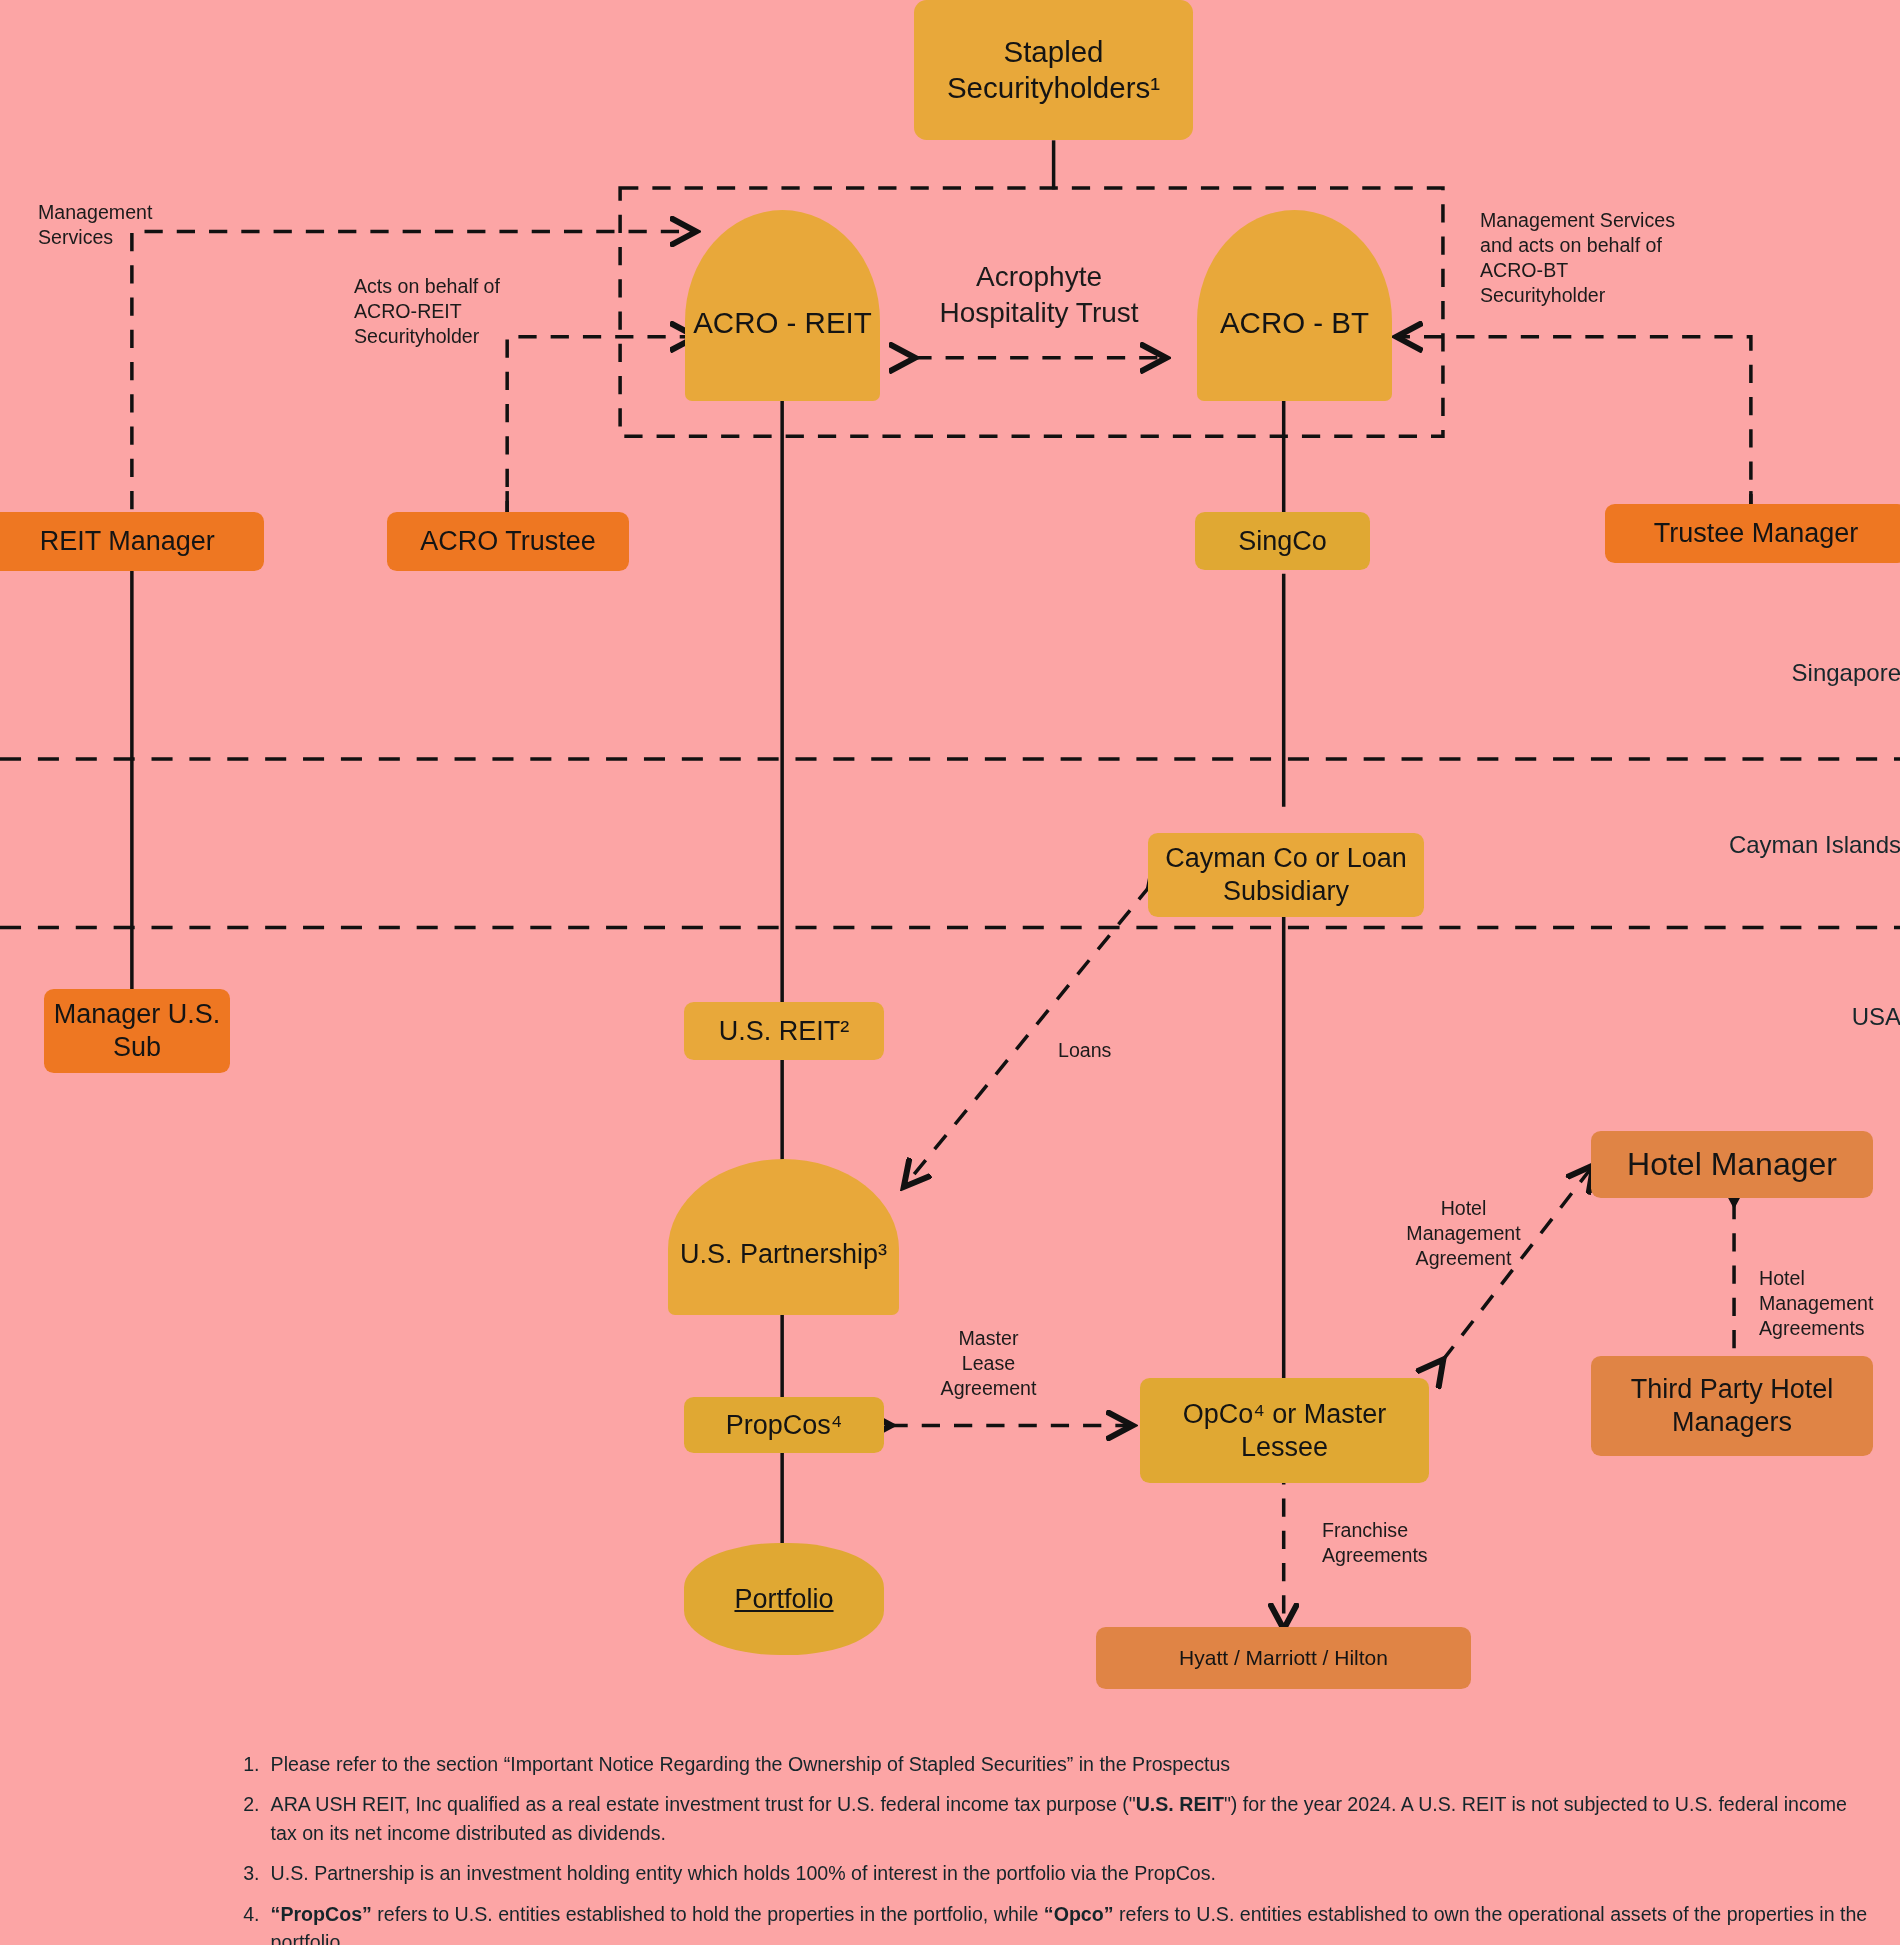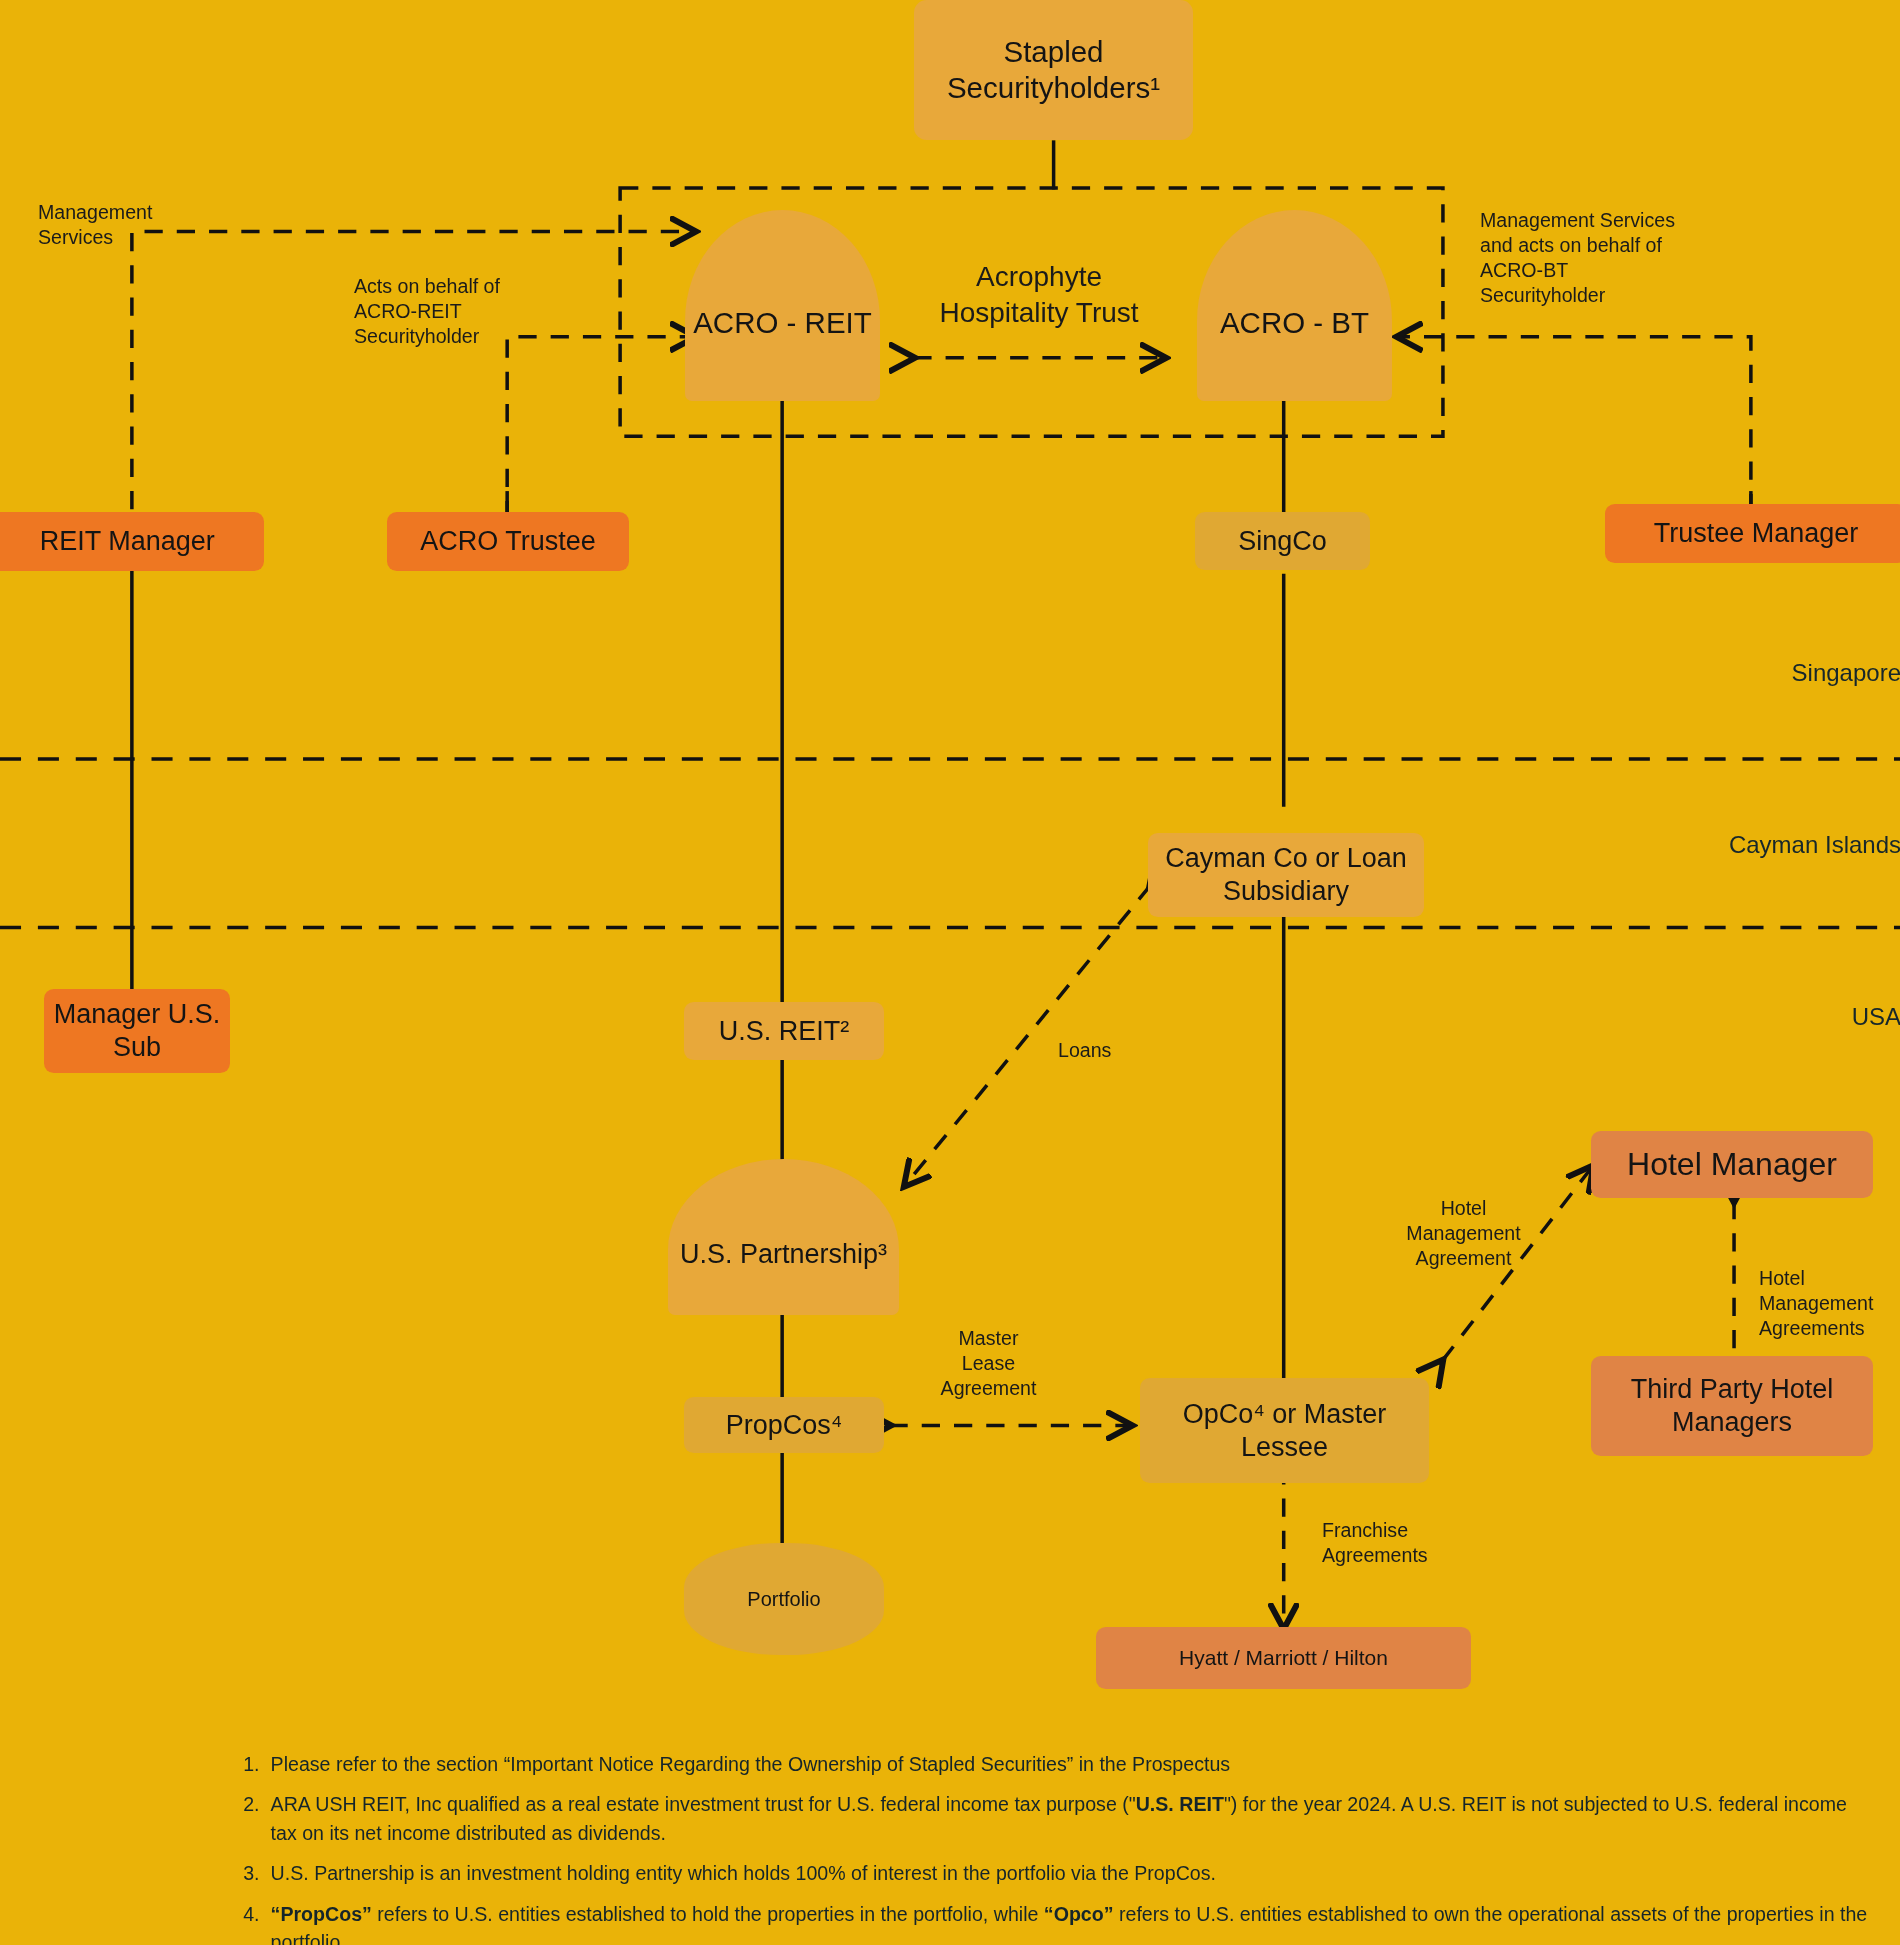--- a/index.html
+++ b/index.html
@@ -13,21 +13,21 @@
     position: relative;
     font-family: "Liberation Sans", sans-serif;
     color: #1a1a1a;
     overflow: hidden;
   }
   #stage {
     position: absolute;
     inset: 0;
     width: 1901px;
     height: 1946px;
-    background: #eab308;
+    background: #fca5a5;
   }
   svg#wires {
     position: absolute;
     left: 0; top: 0;
     width: 1901px;
     height: 1946px;
     pointer-events: none;
   }
   .node {
     position: absolute;
@@ -169,21 +169,21 @@
   <div class="node amber rrect-s" style="left:684px; top:1002px; width:200px; height:58px; font-size:27px;">U.S. REIT²</div>
 
   <div class="node amber dome" style="left:668px; top:1159px; width:231px; height:156px; font-size:27px; padding-top:35px;">U.S.
 Partnership³</div>
 
   <div class="node amber-dark rrect-s" style="left:684px; top:1397px; width:200px; height:56px; font-size:27px;">PropCos⁴</div>
 
   <div class="node amber-dark rrect-s" style="left:1140px; top:1378px; width:289px; height:105px; font-size:27px;">OpCo⁴ or Master
 Lessee</div>
 
-  <div class="node amber-dark pill" style="left:684px; top:1543px; width:200px; height:112px; font-size:20px;">Portfolio</div>
+  <div class="node amber-dark pill" style="left:684px; top:1543px; width:200px; height:112px; font-size:27px;text-decoration:underline;">Portfolio</div>
 
   <div class="node orange-lt rrect-s" style="left:1591px; top:1131px; width:282px; height:67px; font-size:32px;">Hotel Manager</div>
 
   <div class="node orange-lt rrect-s" style="left:1591px; top:1356px; width:282px; height:100px; font-size:27px;">Third Party
 Hotel Managers</div>
 
   <div class="node orange-lt rrect-s" style="left:1096px; top:1627px; width:375px; height:62px; font-size:21px;">Hyatt / Marriott / Hilton</div>
 
   <div class="lbl" style="left:38px; top:200px; width:210px; font-size:19.6px;">Management
 Services</div>

